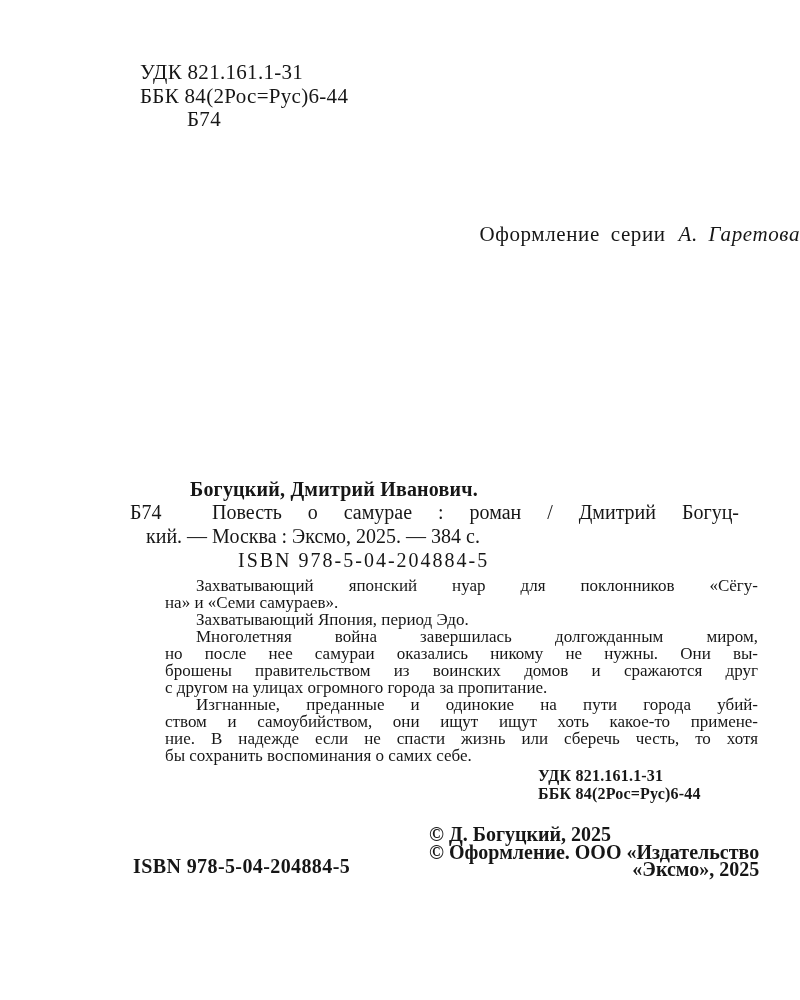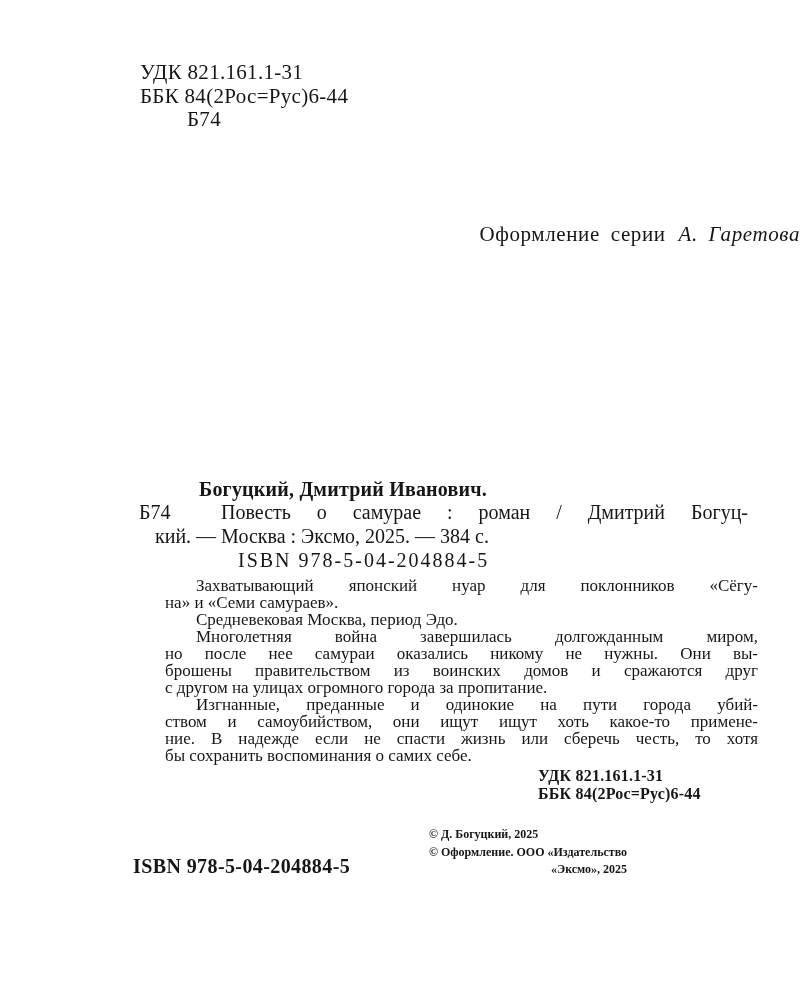--- a/index.html
+++ b/index.html
@@ -7,34 +7,34 @@
     position:relative; width:800px; height:1000px; background:#ffffff;
     font-family:"Liberation Serif","DejaVu Serif",serif; color:#161616;
     overflow:hidden;
   }
   .udk-top { position:absolute; left:140px; top:61px; font-size:21px; line-height:23.5px; letter-spacing:0.3px; }
   .udk-top .l3 { padding-left:47px; }
 
   .series { position:absolute; left:0; top:222px; width:800px; text-align:right; font-size:21px; letter-spacing:0.6px; word-spacing:5px; }
   .series .designer { font-style:italic; margin-left:2px; }
 
-  .bib { position:absolute; left:155px; top:478px; width:593px; font-size:20px; line-height:23.4px; }
+  .bib { position:absolute; left:146px; top:478px; width:593px; font-size:20px; line-height:23.4px; }
   .bib .heading { font-weight:bold; padding-left:44px; letter-spacing:0.2px; }
   .bib .lineB { position:relative; text-indent:66px; text-align:justify; text-align-last:justify; }
   .bib .label { position:absolute; left:-16px; top:0; text-indent:0; }
 
   .isbn-top { position:absolute; left:238px; top:549px; font-size:20px; letter-spacing:2px; }
 
   .annot { position:absolute; left:165px; top:577px; width:593px; font-size:17px; line-height:17px; }
   .annot .ln.ind { text-indent:31px; }
   .annot .ln.just { text-align:justify; text-align-last:justify; }
 
   .udk-bottom { position:absolute; left:538px; top:767px; font-size:16px; font-weight:bold; line-height:17.5px; letter-spacing:0.2px; }
 
-  .copyright { position:absolute; left:429px; top:826px; font-size:12px; font-weight:bold; line-height:17.5px; }
+  .copyright { position:absolute; left:429px; top:826px; font-size:20px; font-weight:bold; line-height:17.5px; }
   .copyright .l3 { padding-left:25px;text-align:right; }
 
   .isbn-bottom { position:absolute; left:133px; top:855px; font-size:20px; font-weight:bold; letter-spacing:0.4px; }
 </style>
 </head>
 <body>
 
 <div class="page">
 
   <div class="udk-top">
@@ -54,21 +54,21 @@
       <span class="label">Б74</span><span>Повесть о самурае : роман / Дмитрий Богуц-</span>
     </div>
     <div class="lineC">кий. — Москва : Эксмо, 2025. — 384 с.</div>
   </div>
 
   <div class="isbn-top">ISBN 978-5-04-204884-5</div>
 
   <div class="annot">
       <div class="ln ind just">Захватывающий японский нуар для поклонников «Сёгу-</div>
       <div class="ln">на» и «Семи самураев».</div>
-      <div class="ln ind">Средневековая Москва, период Эдо.</div>
+      <div class="ln ind">Захватывающий Япония, период Эдо.</div>
       <div class="ln ind just">Многолетняя война завершилась долгожданным миром,</div>
       <div class="ln just">но после нее самураи оказались никому не нужны. Они вы-</div>
       <div class="ln just">брошены правительством из воинских домов и сражаются друг</div>
       <div class="ln">с другом на улицах огромного города за пропитание.</div>
       <div class="ln ind just">Изгнанные, преданные и одинокие на пути города убий-</div>
       <div class="ln just">ством и самоубийством, они ищут ищут хоть какое-то примене-</div>
       <div class="ln just">ние. В надежде если не спасти жизнь или сберечь честь, то хотя</div>
       <div class="ln">бы сохранить воспоминания о самих себе.</div>
     </div>
 

